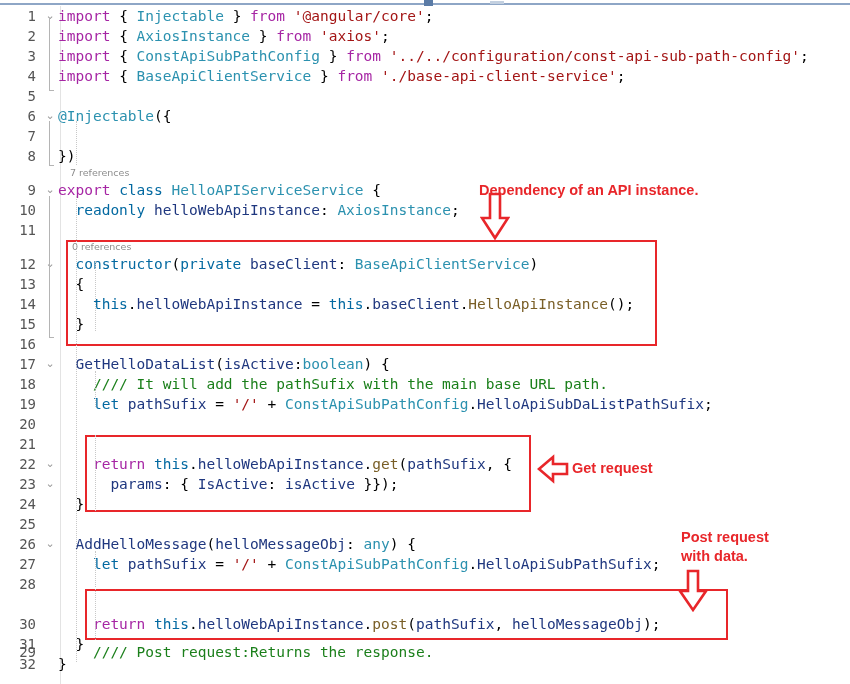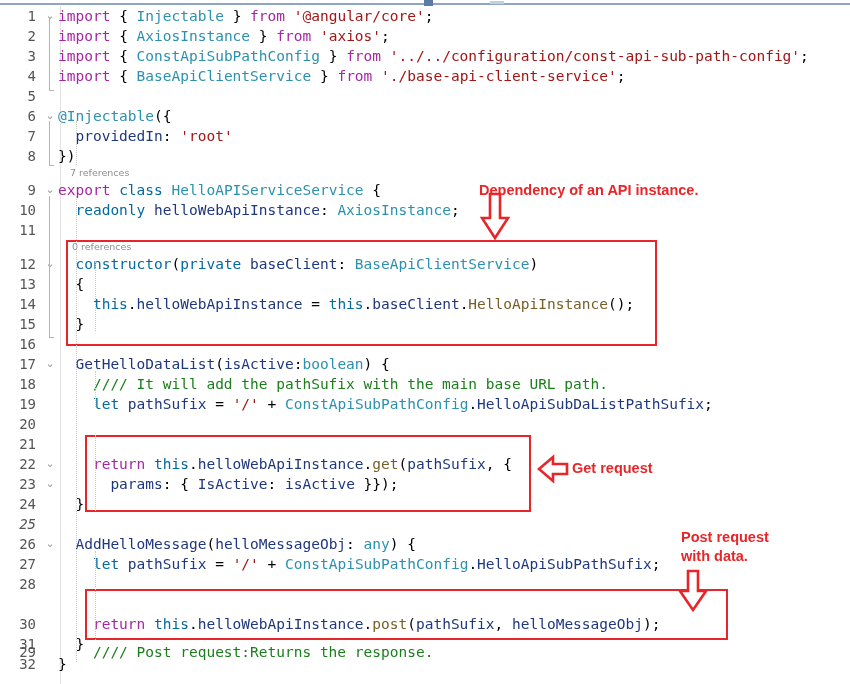--- a/index.html
+++ b/index.html
@@ -172,21 +172,21 @@
 
   <div class="editor-left-rule"></div>
 
   <div id="code-root">
       <div class="code-line" style="position: absolute; top: 0px; left: 0px; width: 850px;"><span class="ln">1</span><span class="fold">⌄</span><span class="txt"><span class="kw">import</span> <span class="pl">{</span> <span class="type">Injectable</span> <span class="pl">}</span> <span class="kw">from</span> <span class="str">'@angular/core'</span><span class="pl">;</span></span></div>
       <div class="code-line" style="position: absolute; top: 20px; left: 0px; width: 850px;"><span class="ln">2</span><span class="txt"><span class="kw">import</span> <span class="pl">{</span> <span class="type">AxiosInstance</span> <span class="pl">}</span> <span class="kw">from</span> <span class="str">'axios'</span><span class="pl">;</span></span></div>
       <div class="code-line" style="position: absolute; top: 40px; left: 0px; width: 850px;"><span class="ln">3</span><span class="txt"><span class="kw">import</span> <span class="pl">{</span> <span class="type">ConstApiSubPathConfig</span> <span class="pl">}</span> <span class="kw">from</span> <span class="str">'../../configuration/const-api-sub-path-config'</span><span class="pl">;</span></span></div>
       <div class="code-line" style="position: absolute; top: 60px; left: 0px; width: 850px;"><span class="ln">4</span><span class="txt"><span class="kw">import</span> <span class="pl">{</span> <span class="type">BaseApiClientService</span> <span class="pl">}</span> <span class="kw">from</span> <span class="str">'./base-api-client-service'</span><span class="pl">;</span></span></div>
       <div class="code-line" style="position: absolute; top: 80px; left: 0px; width: 850px;"><span class="ln">5</span><span class="txt"></span></div>
       <div class="code-line" style="position: absolute; top: 100px; left: 0px; width: 850px;"><span class="ln">6</span><span class="fold">⌄</span><span class="txt"><span class="dec">@</span><span class="type">Injectable</span><span class="pl">({</span></span></div>
-      <div class="code-line" style="position: absolute; top: 120px; left: 0px; width: 850px;"><span class="ln">7</span><span class="txt">  <span class="id">providedIn</span><span class="pl">:</span> <span class="str">'root'</span></span></div>
+      <div class="code-line" style="position: absolute; top: 120px; left: 0px; width: 850px;"><span class="ln">7</span></div>
       <div class="code-line" style="position: absolute; top: 140px; left: 0px; width: 850px;"><span class="ln">8</span><span class="txt"><span class="pl">})</span></span></div>
       <div class="codelens" style="position: absolute; top: 160px; left: 0px; width: 850px;">
         <span class="cl-text">7 references</span>
       </div>
       <div class="code-line" style="position: absolute; top: 174px; left: 0px; width: 850px;"><span class="ln">9</span><span class="fold">⌄</span><span class="txt"><span class="kw">export</span> <span class="kw2">class</span> <span class="type">HelloAPIServiceService</span> <span class="pl">{</span></span></div>
       <div class="code-line" style="position: absolute; top: 194px; left: 0px; width: 850px;"><span class="ln">10</span><span class="txt">  <span class="kw2">readonly</span> <span class="id">helloWebApiInstance</span><span class="pl">:</span> <span class="type">AxiosInstance</span><span class="pl">;</span></span></div>
       <div class="code-line" style="position: absolute; top: 214px; left: 0px; width: 850px;"><span class="ln">11</span><span class="txt"></span></div>
       <div class="codelens indent2" style="position: absolute; top: 234px; left: 0px; width: 850px;">
         <span class="cl-text">0 references</span>
       </div>
@@ -196,21 +196,21 @@
       <div class="code-line" style="position: absolute; top: 308px; left: 0px; width: 850px;"><span class="ln">15</span><span class="txt">  <span class="pl">}</span></span></div>
       <div class="code-line" style="position: absolute; top: 328px; left: 0px; width: 850px;"><span class="ln">16</span><span class="txt"></span></div>
       <div class="code-line" style="position: absolute; top: 348px; left: 0px; width: 850px;"><span class="ln">17</span><span class="fold">⌄</span><span class="txt">  <span class="id">GetHelloDataList</span><span class="pl">(</span><span class="id">isActive</span><span class="pl">:</span><span class="type">boolean</span><span class="pl">)</span> <span class="pl">{</span></span></div>
       <div class="code-line" style="position: absolute; top: 368px; left: 0px; width: 850px;"><span class="ln">18</span><span class="txt">    <span class="cmt">//// It will add the pathSufix with the main base URL path.</span></span></div>
       <div class="code-line" style="position: absolute; top: 388px; left: 0px; width: 850px;"><span class="ln">19</span><span class="txt">    <span class="kw2">let</span> <span class="id">pathSufix</span> <span class="pl">=</span> <span class="str">'/'</span> <span class="pl">+</span> <span class="type">ConstApiSubPathConfig</span><span class="pl">.</span><span class="id">HelloApiSubDaListPathSufix</span><span class="pl">;</span></span></div>
       <div class="code-line" style="position: absolute; top: 408px; left: 0px; width: 850px;"><span class="ln">20</span><span class="txt"></span></div>
       <div class="code-line" style="position: absolute; top: 428px; left: 0px; width: 850px;"><span class="ln">21</span></div>
       <div class="code-line" style="position: absolute; top: 448px; left: 0px; width: 850px;"><span class="ln">22</span><span class="fold">⌄</span><span class="txt">    <span class="kw">return</span> <span class="kw2">this</span><span class="pl">.</span><span class="id">helloWebApiInstance</span><span class="pl">.</span><span class="fn">get</span><span class="pl">(</span><span class="id">pathSufix</span><span class="pl">,</span> <span class="pl">{</span></span></div>
       <div class="code-line" style="position: absolute; top: 468px; left: 0px; width: 721px;"><span class="ln">23</span><span class="fold">⌄</span><span class="txt">      <span class="id">params</span><span class="pl">:</span> <span class="pl">{</span> <span class="id">IsActive</span><span class="pl">:</span> <span class="id">isActive</span> <span class="pl">}});</span></span></div>
       <div class="code-line" style="position: absolute; top: 488px; left: 0px; width: 850px;"><span class="ln">24</span><span class="txt">  <span class="pl">}</span></span></div>
-      <div class="code-line" style="position: absolute; top: 508px; left: 0px; width: 850px; font-style: italic;"><span class="ln">25</span><span class="txt"></span></div>
+      <div class="code-line" style="position: absolute; top: 508px; left: 0px; width: 850px;"><span class="ln">25</span><span class="txt"></span></div>
       <div class="code-line" style="position: absolute; top: 528px; left: 0px; width: 738px;"><span class="ln">26</span><span class="fold">⌄</span><span class="txt">  <span class="id">AddHelloMessage</span><span class="pl">(</span><span class="id">helloMessageObj</span><span class="pl">:</span> <span class="type">any</span><span class="pl">)</span> <span class="pl">{</span></span></div>
       <div class="code-line" style="position: absolute; top: 548px; left: 0px; width: 850px;"><span class="ln">27</span><span class="txt">    <span class="kw2">let</span> <span class="id">pathSufix</span> <span class="pl">=</span> <span class="str">'/'</span> <span class="pl">+</span> <span class="type">ConstApiSubPathConfig</span><span class="pl">.</span><span class="id">HelloApiSubPathSufix</span><span class="pl">;</span></span></div>
       <div class="code-line" style="position: absolute; top: 568px; left: 0px; width: 704px;"><span class="ln">28</span><span class="txt"></span></div>
       <div class="code-line" style="position: absolute; top: 588px; left: 0px; width: 850px; margin-top: 48px;"><span class="ln">29</span><span class="txt">    <span class="cmt">//// Post request:Returns the response.</span></span></div>
       <div class="code-line" style="position: absolute; top: 608px; left: 0px; width: 850px;"><span class="ln">30</span><span class="txt">    <span class="kw">return</span> <span class="kw2">this</span><span class="pl">.</span><span class="id">helloWebApiInstance</span><span class="pl">.</span><span class="fn">post</span><span class="pl">(</span><span class="id">pathSufix</span><span class="pl">,</span> <span class="id">helloMessageObj</span><span class="pl">);</span></span></div>
       <div class="code-line" style="position: absolute; top: 628px; left: 0px; width: 850px;"><span class="ln">31</span><span class="txt">  <span class="pl">}</span></span></div>
       <div class="code-line" style="position: absolute; top: 648px; left: 0px; width: 850px;"><span class="ln">32</span><span class="txt"><span class="pl">}</span></span></div>
     </div>
 
   <div class="foldline" style="top:12px;height:72px;"></div>

